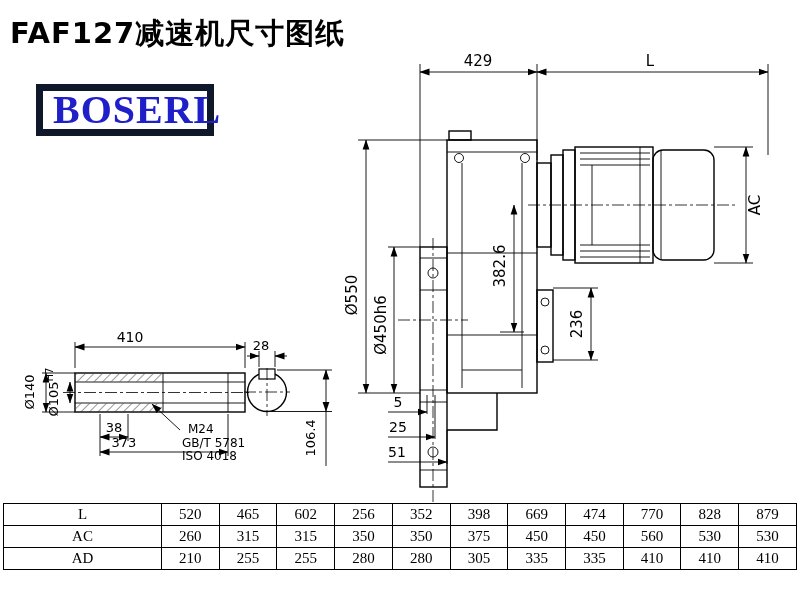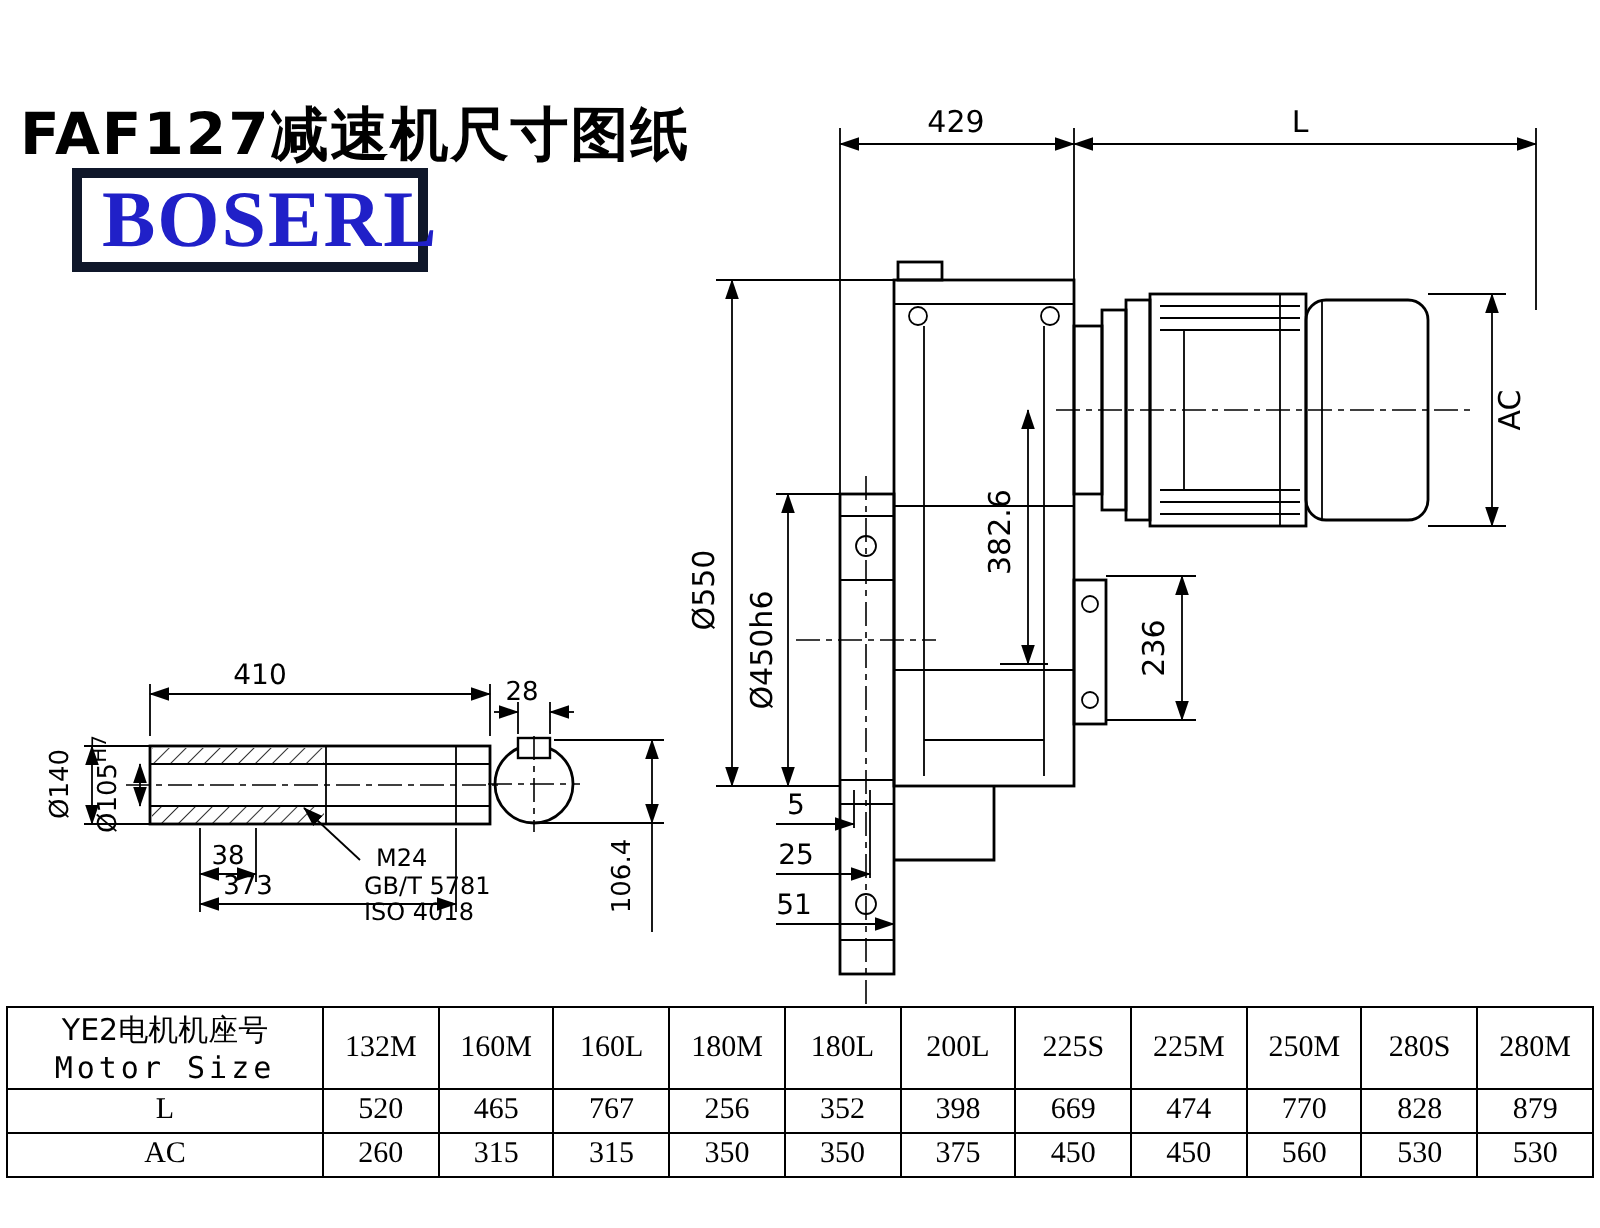--- a/index.html
+++ b/index.html
@@ -3,25 +3,25 @@
 <meta charset="utf-8">
 <style>
   * { box-sizing: border-box; }
   html, body { margin: 0; padding: 0; }
   body {
     width: 800px; height: 614px; background: #ffffff; position: relative;
     font-family: "DejaVu Sans", sans-serif; overflow: hidden; color: #000;
   }
   .page-title {
     position: absolute; left: 10px; top: 14px;
-    font-size: 29px; font-weight: bold; letter-spacing: 1px; margin-top: 34px;
+    font-size: 29px; font-weight: bold; letter-spacing: 1px;
   }
   .logo-box {
     position: absolute; left: 36px; top: 84px; width: 178px; height: 52px;
-    border: 5px solid #0f172a; background: #fff;
+    border: 7px solid #0f172a; background: #fff;
     display: flex; align-items: center; padding-left: 10px;
   }
   .logo-text {
     font-family: "Liberation Serif", serif; font-weight: bold;
     font-size: 40px; line-height: 1; color: #2020c8; letter-spacing: 1px;
   }
   svg.drawing { position: absolute; left: 0; top: 0; }
   svg .ln   { stroke: #000; stroke-width: 1.4; fill: none; }
   svg .thin { stroke: #000; stroke-width: 0.9; fill: none; }
   svg .dim  { stroke: #000; stroke-width: 0.9; fill: none; }
@@ -220,42 +220,25 @@
       <col>
       <col>
       <col>
       <col>
       <col>
       <col>
       <col>
       <col>
   </colgroup>
   <tbody>
-      <tr>
-    <th>
-      <div class="hdr-cn">YE2电机机座号</div>
-      <div class="hdr-en">Motor Size</div>
-    </th>
-    <th>132M</th>
-    <th>160M</th>
-    <th>160L</th>
-    <th>180M</th>
-    <th>180L</th>
-    <th>200L</th>
-    <th>225S</th>
-    <th>225M</th>
-    <th>250M</th>
-    <th>280S</th>
-    <th>280M</th>
-  </tr>
   <tr>
     <td>L</td>
     <td>520</td>
     <td>465</td>
-    <td>767</td>
+    <td>602</td>
     <td>256</td>
     <td>352</td>
     <td>398</td>
     <td>669</td>
     <td>474</td>
     <td>770</td>
     <td>828</td>
     <td>879</td>
   </tr>
   <tr>
@@ -265,14 +248,28 @@
     <td>315</td>
     <td>350</td>
     <td>350</td>
     <td>375</td>
     <td>450</td>
     <td>450</td>
     <td>560</td>
     <td>530</td>
     <td>530</td>
   </tr>
+  <tr>
+    <td>AD</td>
+    <td>210</td>
+    <td>255</td>
+    <td>255</td>
+    <td>280</td>
+    <td>280</td>
+    <td>305</td>
+    <td>335</td>
+    <td>335</td>
+    <td>410</td>
+    <td>410</td>
+    <td>410</td>
+  </tr>
 </tbody>
   </table>
 
 </body></html>

